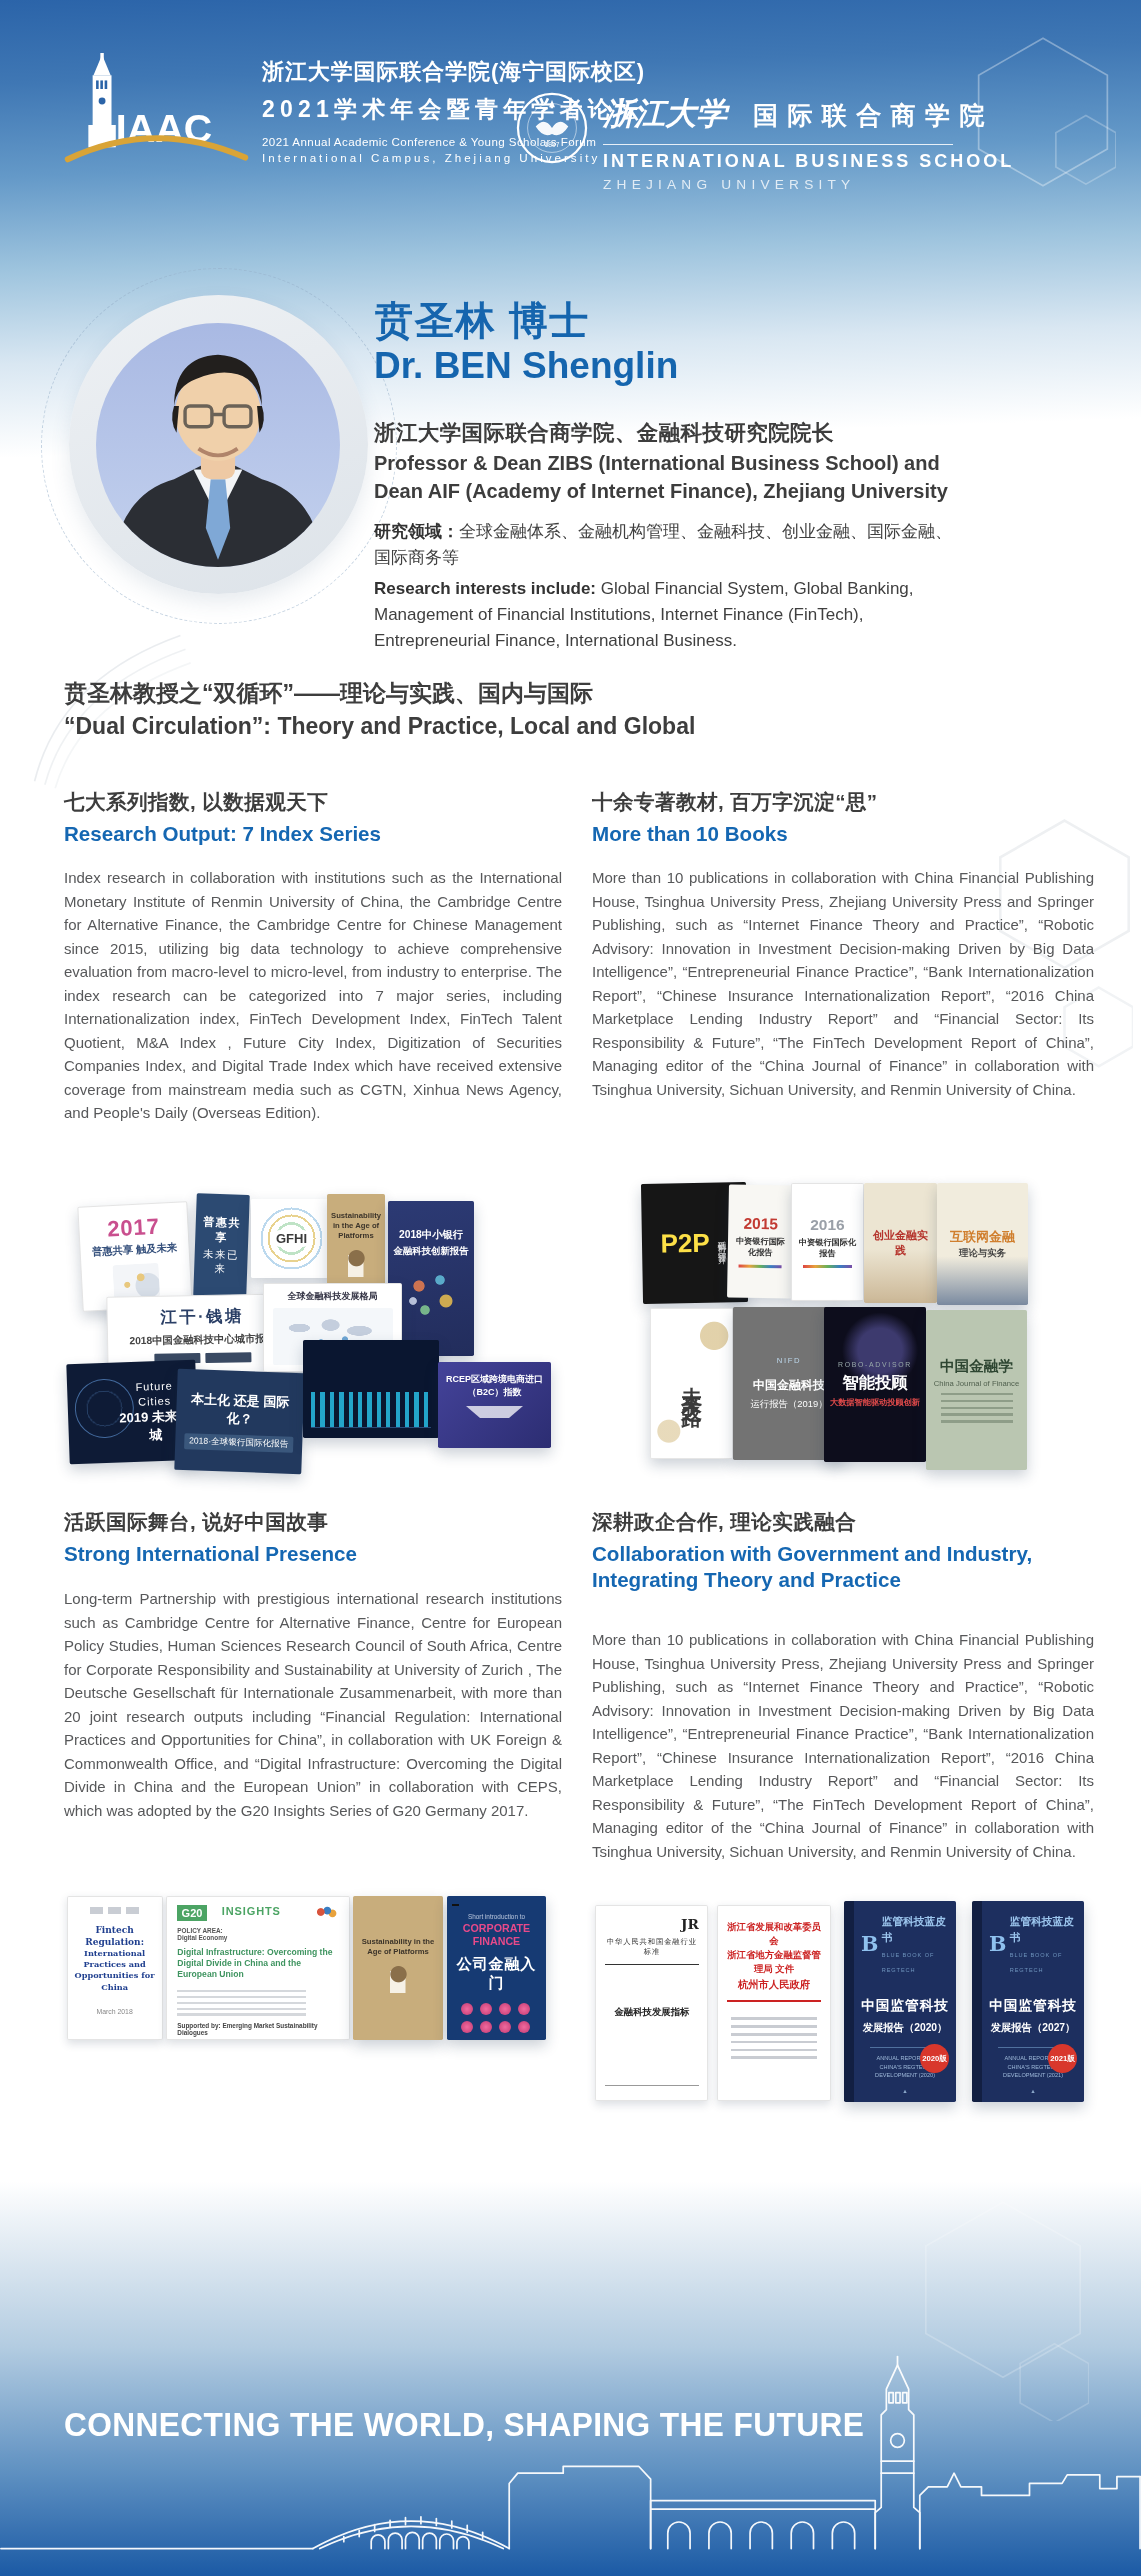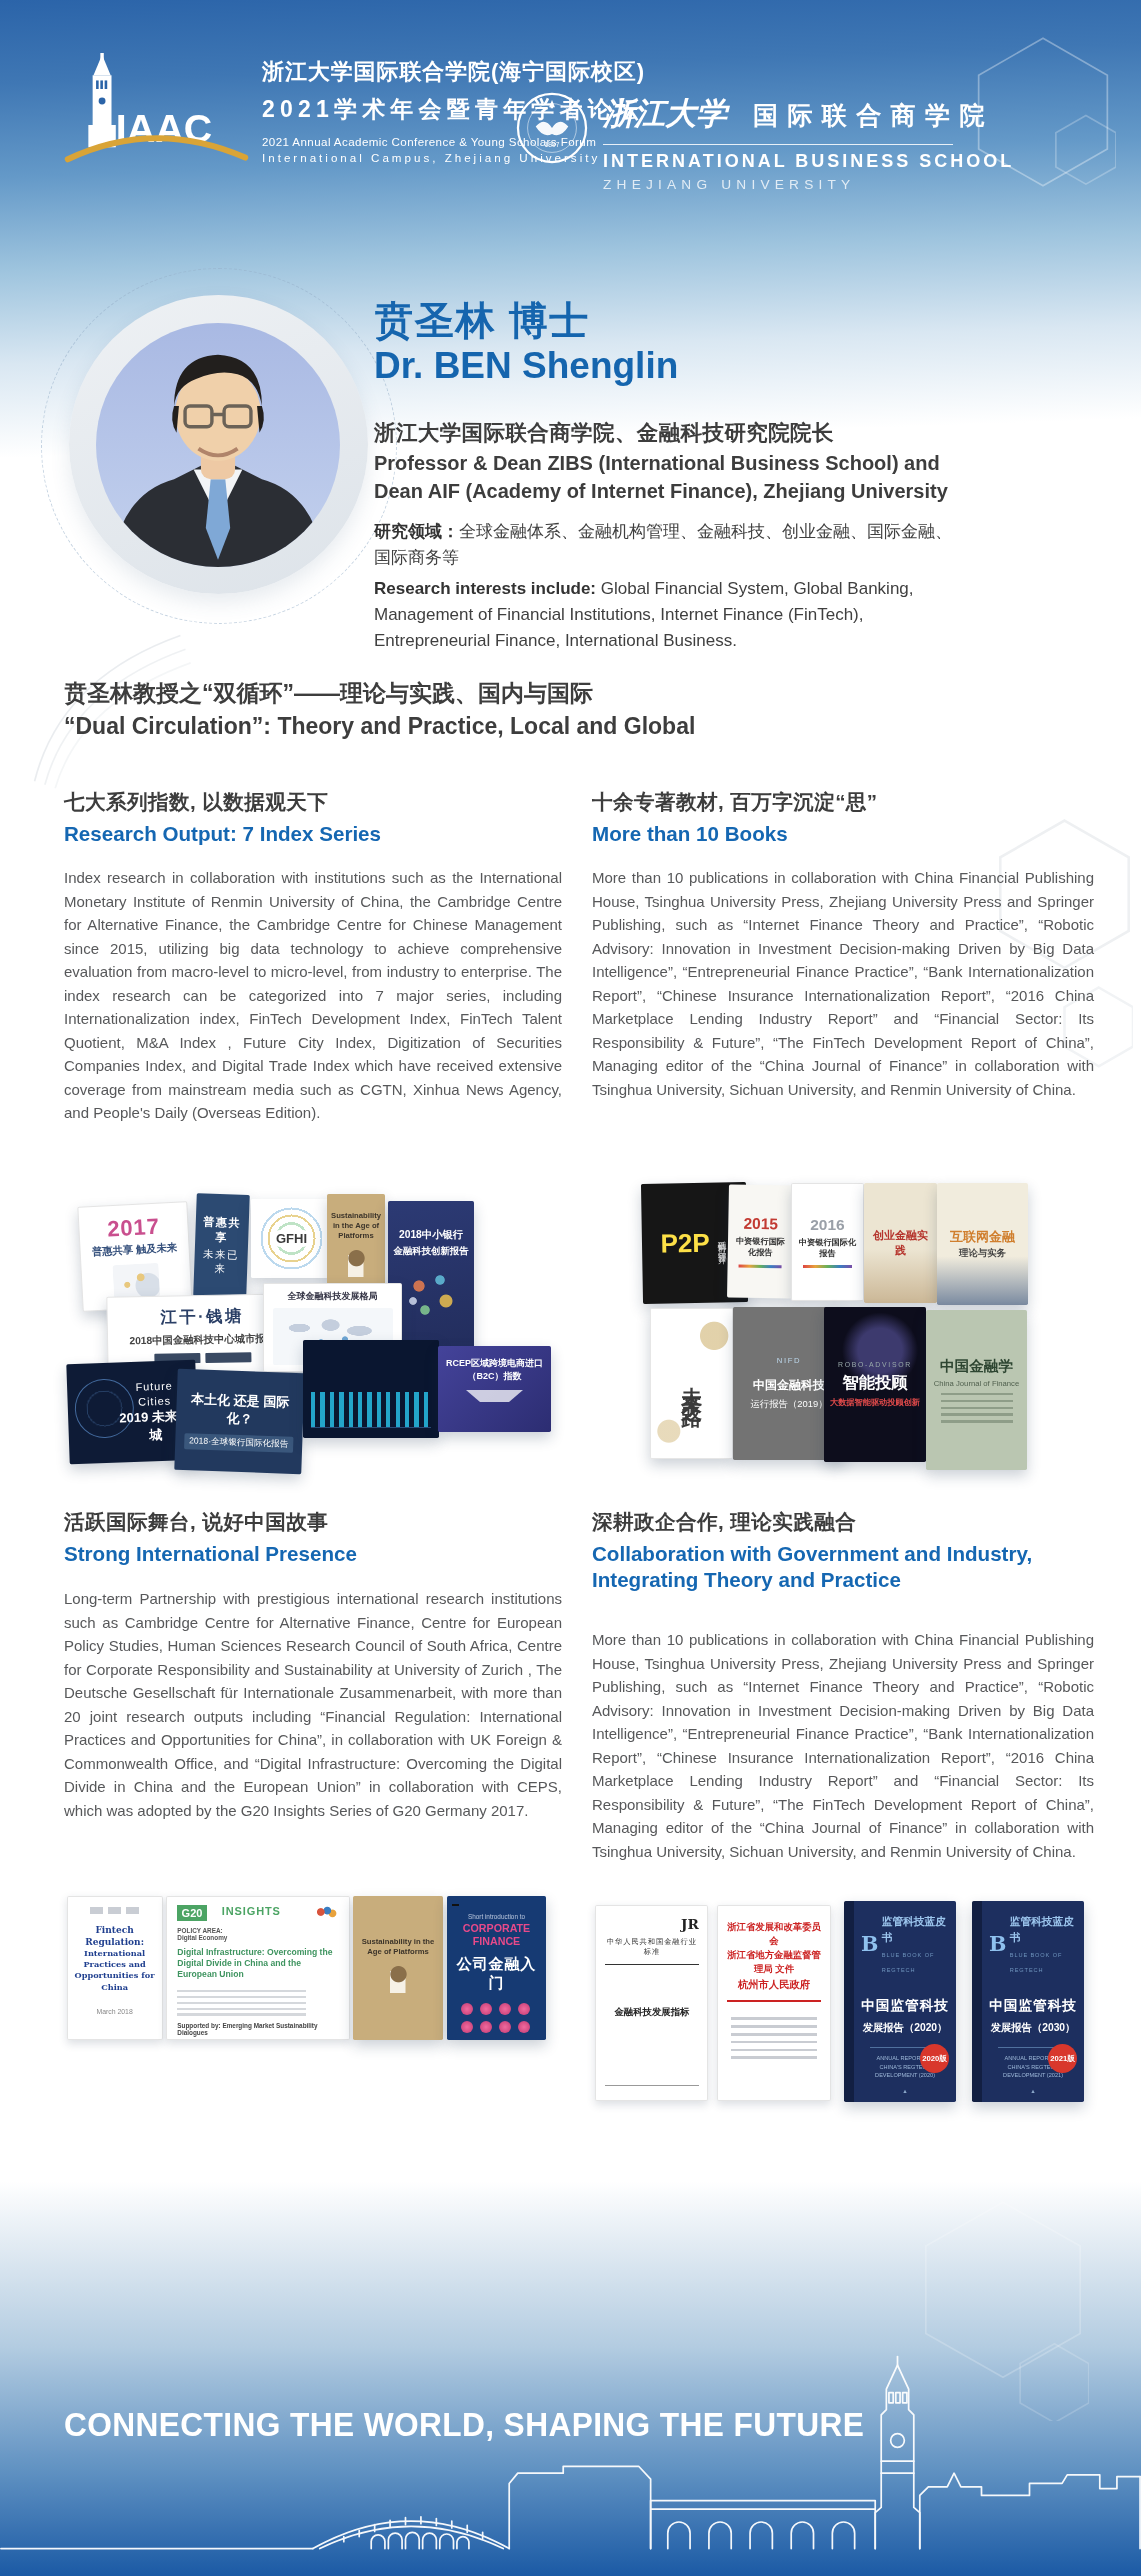--- a/index.html
+++ b/index.html
@@ -107,21 +107,21 @@
          background:radial-gradient(circle at 50% 50%,transparent 0 17px,rgba(110,170,240,.25) 17px 18px,transparent 18px);}
   .c1-7 .txt{margin-left:45px;}
   .c1-8{left:112px;top:177px;width:127px;height:101px;background:#22395e;transform:rotate(2deg);color:#fff;}
   .c1-8 .t{font-size:13px;font-weight:bold;}
   .c1-8 .s{font-size:8.6px;margin-top:6.9px;background:#3a577c;padding:1.7px 5.2px;border-radius:1.7px;}
   .c1-9{left:239px;top:146px;width:136px;height:98px;background:#0a1630;justify-content:flex-end;}
   .bars{width:120px;height:50px;background:
     repeating-linear-gradient(90deg,rgba(40,190,230,.85) 0 4.3px,transparent 4.3px 9.4px) 0 100%/100% 70% no-repeat,
     linear-gradient(90deg,transparent 0 0) ;align-self:center;margin-bottom:5.2px;
     border-bottom:0.9px solid #2a4a78;}
-  .c1-10{left:374px;top:152px;width:113px;height:86px;background:linear-gradient(135deg,#44439a,#2c2d72);color:#fff;}
+  .c1-10{left:374px;top:168px;width:113px;height:86px;background:linear-gradient(135deg,#44439a,#2c2d72);color:#fff;}
   .c1-10 .t{font-size:9px;font-weight:bold;line-height:1.4;}
   .tri{width:29px;height:19px;margin-top:6.9px;border-left:14.6px solid transparent;border-right:14.6px solid transparent;border-top:12px solid rgba(255,255,255,.75);}
   
   .c2-0{left:50px;top:0;width:105px;height:120px;background:#161616;color:#fff;transform:rotate(-1deg);flex-direction:row;gap:6.9px;}
   .c2-0 .p2p{font-size:26px;line-height:.95;font-weight:bold;color:#fde047;}
   .c2-0 .s{font-size:8.6px;color:#ddd;writing-mode:vertical-rl;letter-spacing:1.7px;}
   .c2-1{left:136px;top:1.7px;width:65px;height:113px;background:#f8f7f3;transform:rotate(1deg);}
   .c2-1 .t{font-size:15.5px;font-weight:bold;color:#c23a32;}
   .c2-2{left:199px;top:0;width:73px;height:118px;}
   .c2-2 .t{font-size:15.5px;font-weight:bold;color:#9aa0a8;}
@@ -522,21 +522,21 @@
     </div>
     <div class="cv bluebook c4-3">
       <span class="bb-head">
         <span class="b">B</span>
         <span class="ht">
           <span class="t">监管科技蓝皮书</span><br>
           <span class="e">BLUE BOOK OF REGTECH</span>
         </span>
       </span>
       <span class="s">中国监管科技</span>
-      <span class="s2">发展报告（2030）</span>
+      <span class="s2">发展报告（2027）</span>
       <span class="bb-rule"></span>
       <span class="a">ANNUAL REPORT ON CHINA'S REGTECH DEVELOPMENT (2021)</span>
       <span class="badge">2021版</span>
       <span class="pub">▲</span>
     </div>
   </div>
 
   <div class="footer">
     <svg class="hex" style="right:52px;top:17px;position:absolute" width="172" height="223" viewBox="0 0 200 260">
       <polygon points="100,5 190,56 190,158 100,209 10,158 10,56" stroke="rgba(255,255,255,.22)" stroke-width="2" fill="none"></polygon>

